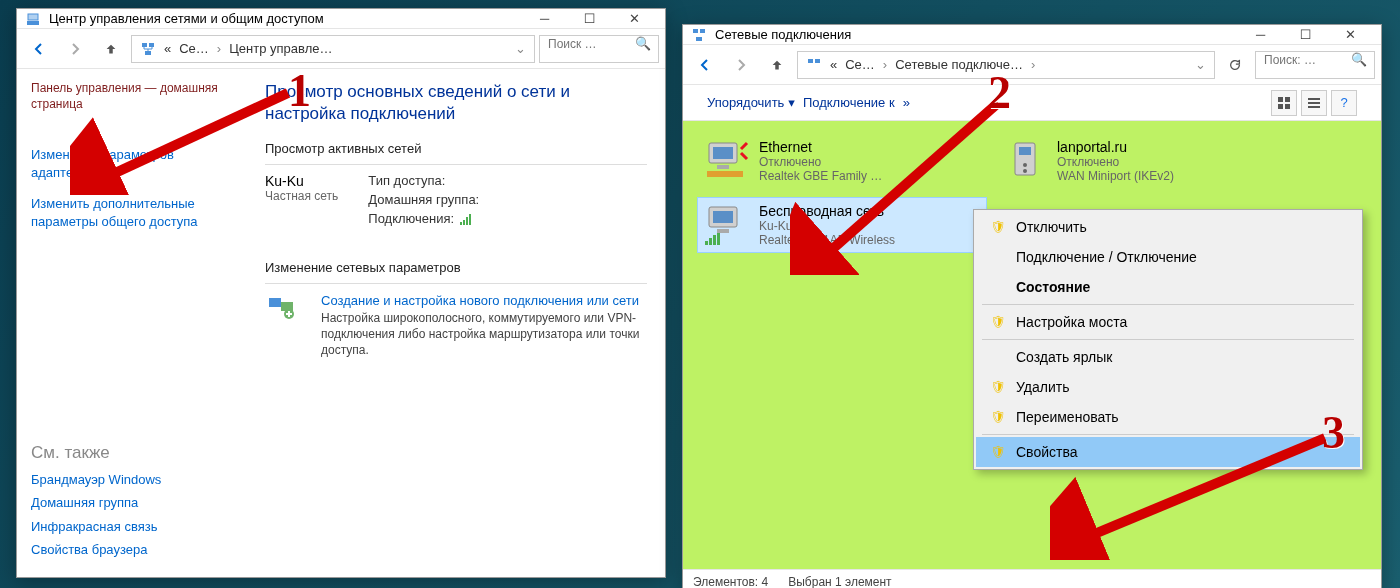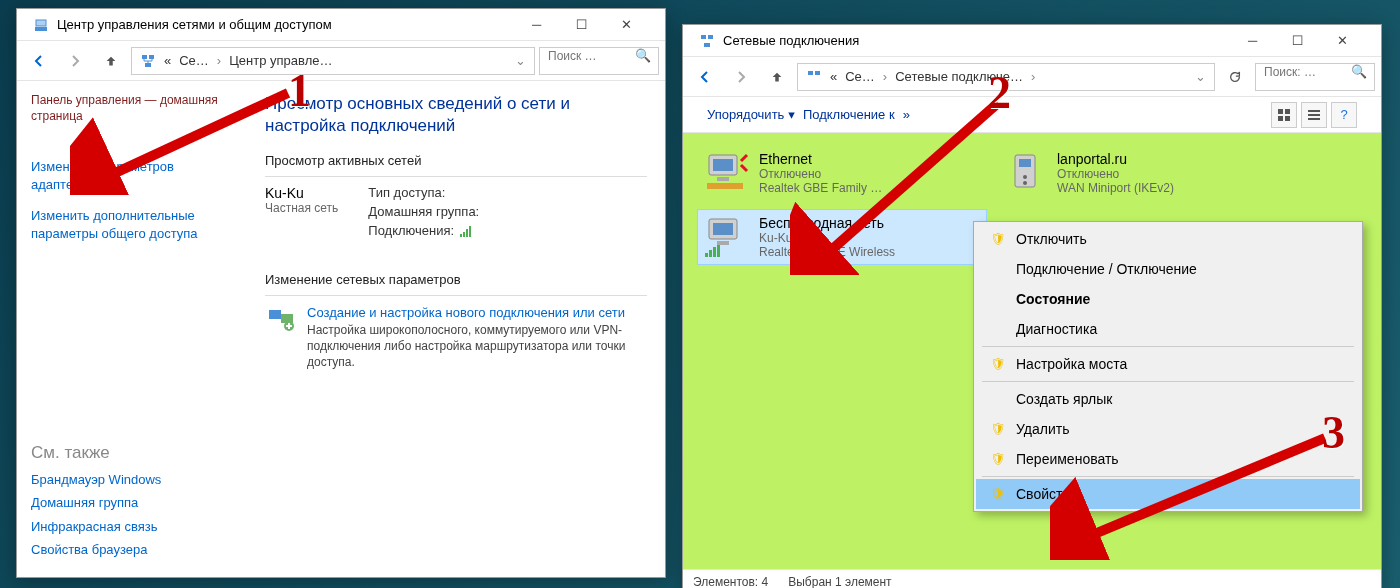--- a/index.html
+++ b/index.html
@@ -16,24 +16,24 @@
   }
   .window {
     position: absolute;
     background: #fff;
     border: 1px solid #999;
     box-shadow: 0 4px 20px rgba(0,0,0,0.3);
     display: flex;
     flex-direction: column;
   }
   .titlebar {
-    height: 32px;
+    height: 20px;
     display: flex;
     align-items: center;
-    padding: 0 16px;
+    padding: 0 8px;
     border-bottom: 1px solid #e5e5e5;
   }
   .titlebar .ico { width: 16px; height: 16px; margin-right: 8px; display:inline-flex; }
   .titlebar .title { flex: 1; color: #000; font-size: 13px; }
   .win-controls { display: flex; gap: 0; margin-left: auto; }
   .win-btn { width: 45px; height: 30px; display:flex; align-items:center; justify-content:center; color:#444; }
   .addressbar {
     height: 40px;
     display:flex;
     align-items:center;
@@ -91,21 +91,21 @@
   }
   h1.cp-title { color:#003399; font-weight:normal; font-size:17px; margin:0 0 16px 0; line-height:1.3;}
   h3.sec { font-size:13px; font-weight:normal; color:#222; margin:14px 0 8px 0;}
   .net-block { display:flex; gap:30px; margin-bottom:10px;}
   .net-left { flex:0 0 auto; }
   .net-right { flex:1; }
   .net-name { font-size:14px; color:#000;}
   .net-sub { font-size:12px; color:#666;}
   .kv { display:flex; gap:6px; font-size:13px; margin-bottom:4px; align-items:center;}
   .kv .k { color:#333; }
-  .wiz-item { display:flex; gap:10px; margin-bottom:10px; align-items:flex-start;justify-content:center;}
+  .wiz-item { display:flex; gap:24px; margin-bottom:10px; align-items:flex-start;justify-content:center;}
   .wiz-item .bigico { width:32px; height:32px; flex-shrink:0; }
   .wiz-item .txt .link { display:block; }
   .wiz-item .txt .desc { color:#444; font-size:12px; line-height:1.35;}
   hr.sep { border:none; border-top:1px solid #ddd; margin:8px 0;}
   
   
   .toolbar {
     height:36px; display:flex; align-items:center; gap:8px; padding:0 24px;
     border-bottom:1px solid #e5e5e5;
   }
@@ -426,24 +426,20 @@
           <span>Отключить</span>
         </div>
       <div class="cm-item">
           <span class="spacer"></span>
           <span>Подключение / Отключение</span>
         </div>
       <div class="cm-item bold">
           <span class="spacer"></span>
           <span>Состояние</span>
         </div>
-      <div class="cm-item">
-          <span class="spacer"></span>
-          <span>Диагностика</span>
-        </div>
       <div class="cm-sep"></div>
       <div class="cm-item">
           <span class="shield">🛡</span>
           <span>Настройка моста</span>
         </div>
       <div class="cm-sep"></div>
       <div class="cm-item">
           <span class="spacer"></span>
           <span>Создать ярлык</span>
         </div>

